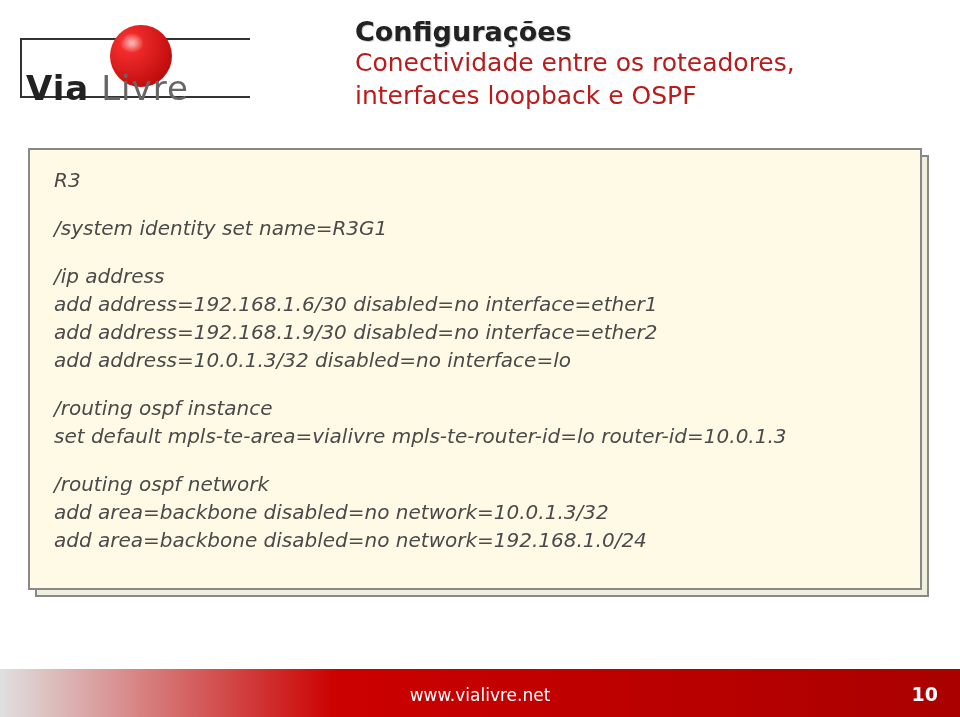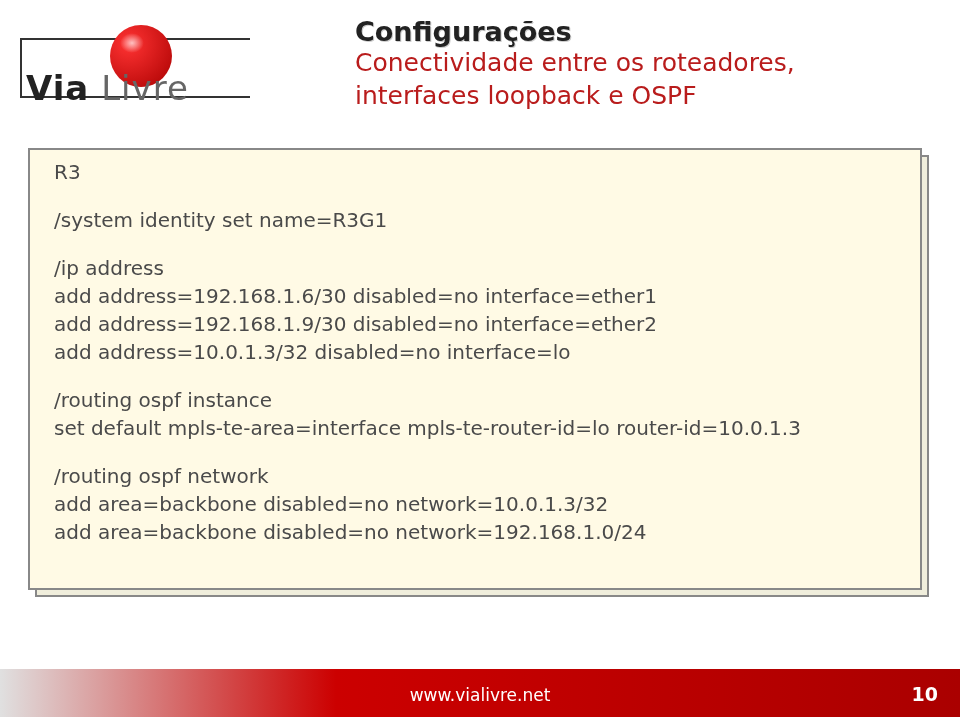--- a/index.html
+++ b/index.html
@@ -108,21 +108,22 @@
     }
     
     .config-box {
       position: absolute;
       top: 148px;
       left: 28px;
       width: 894px;
       height: 442px;
       background: #fffae5;
       border: 2px solid #888;
-      padding: 8px 24px;
+      padding: 16px 24px;
+      font-style: italic;
     }
     
     .config-content {
       font-size: 20px;
       color: #4a4a4a;
       line-height: 1.4;
     }
     
     .config-content .block {
       margin-bottom: 20px;
@@ -196,21 +197,21 @@
 
     <div class="block">
       <span class="config-line">/ip address</span>
       <span class="config-line">add address=192.168.1.6/30 disabled=no interface=ether1</span>
       <span class="config-line">add address=192.168.1.9/30 disabled=no interface=ether2</span>
       <span class="config-line">add address=10.0.1.3/32 disabled=no interface=lo</span>
     </div>
 
     <div class="block">
       <span class="config-line">/routing ospf instance</span>
-      <span class="config-line">set default mpls-te-area=interface mpls-te-router-id=lo router-id=10.0.1.3</span>
+      <span class="config-line">set default mpls-te-area=vialivre mpls-te-router-id=lo router-id=10.0.1.3</span>
     </div>
 
     <div class="block">
       <span class="config-line">/routing ospf network</span>
       <span class="config-line">add area=backbone disabled=no network=10.0.1.3/32</span>
       <span class="config-line">add area=backbone disabled=no network=192.168.1.0/24</span>
     </div>
 
   </div>
 </div>

